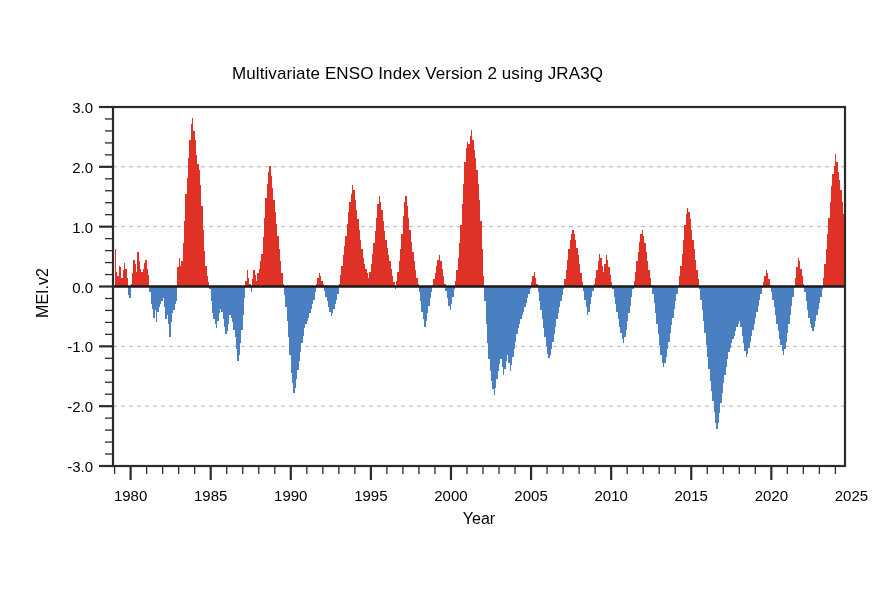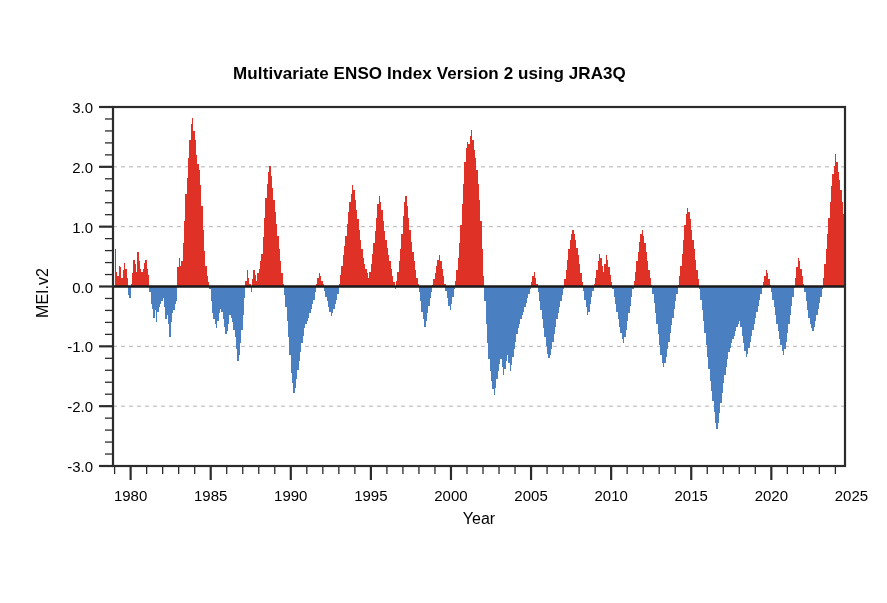--- a/index.html
+++ b/index.html
@@ -21,25 +21,24 @@
     height: 603px;
     background: #ffffff;
   }
   #chart-title {
     position: absolute;
     left: 0;
     top: 64px;
     width: 835px;
     text-align: center;
     font-size: 17px;
-    font-weight: bold;
+    font-weight: normal;
     letter-spacing: 0.1px;
     color: #000000;
     white-space: nowrap;
-    margin-left: 12px;
   }
   #plot-svg {
     position: absolute;
     left: 0;
     top: 0;
   }
   .axis-label {
     font-family: "Liberation Sans", sans-serif;
     font-size: 16px;
     fill: #000000;

